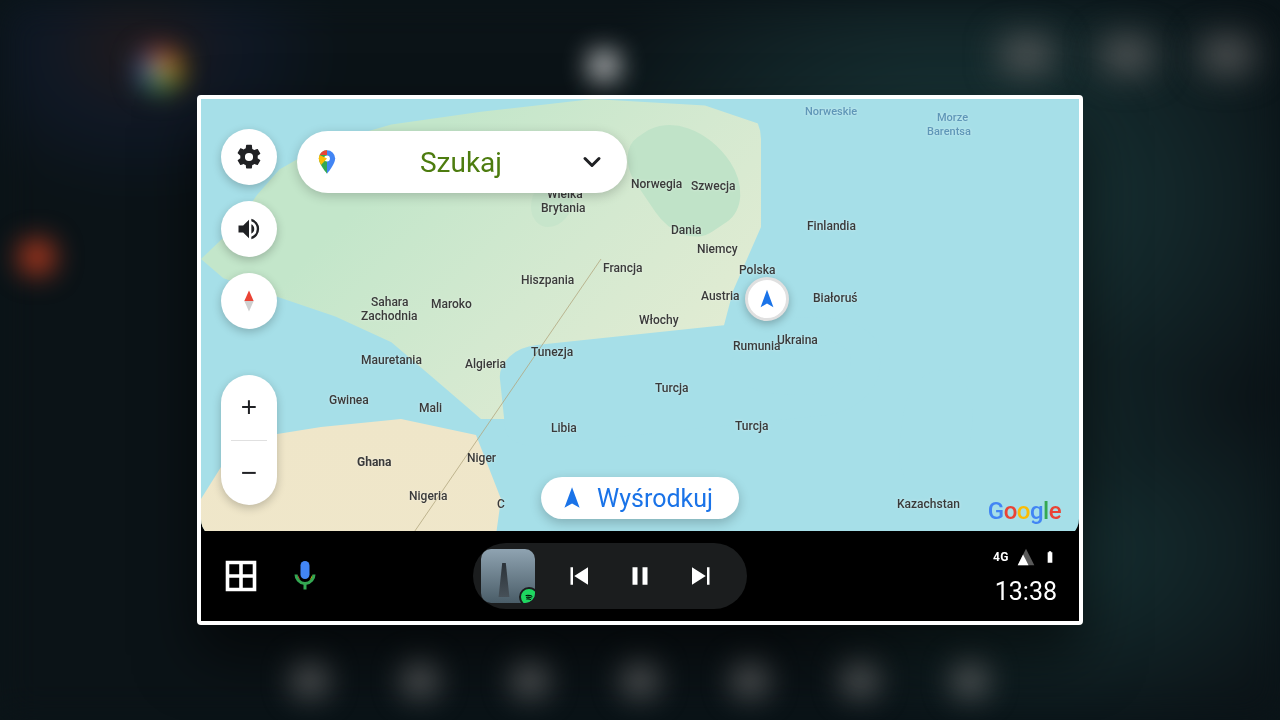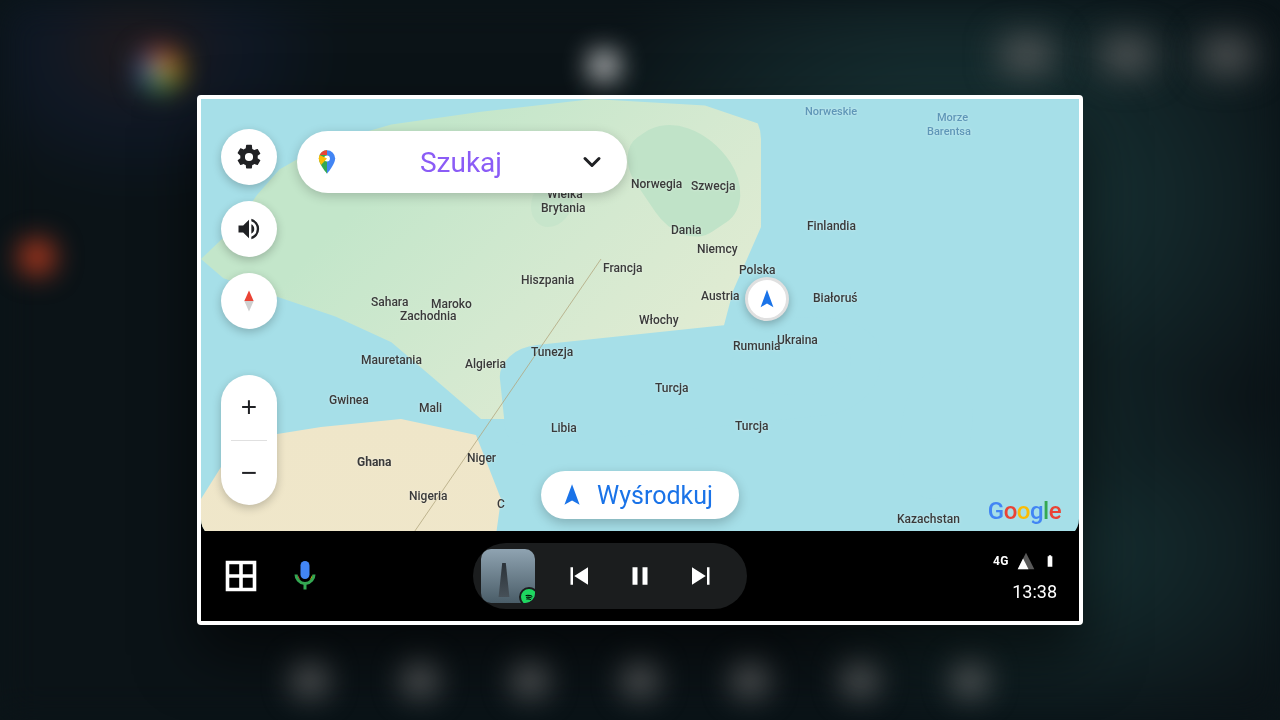--- a/index.html
+++ b/index.html
@@ -168,30 +168,30 @@
     position:absolute; left:96px; top:32px;
     width:330px; height:62px; border-radius:33px;
     background:#fff; box-shadow:0 3px 12px rgba(0,0,0,.2);
     display:flex; align-items:center; padding:0 10px;
     cursor:pointer;
   }
   .maps-pin {
     width:28px; height:28px; margin:0 6px;
   }
   .search-text {
-    flex:1; text-align:center; font-size:28px; color:#8b5cf6;
+    flex:1; text-align:center; font-size:28px; color:#4d7c0f;
   }
   .chevron {
     width:34px; height:34px; display:flex; align-items:center; justify-content:center;
     margin-right:8px;
   }
 
   .recenter-pill {
     position:absolute; left:50%; bottom:20px; transform:translateX(-50%);
-    background:#fff; border-radius:30px; height:48px;
+    background:#fff; border-radius:30px; height:42px;
     padding: 0 26px 0 18px;
     display:flex; align-items:center; gap:12px;
     box-shadow:0 4px 12px rgba(0,0,0,.22);
     cursor:pointer;
   }
   .recenter-pill svg { width:26px; height:26px; }
   .recenter-pill span { font-size:25px; color:#1a73e8; font-weight:400;}
 
   
   .bottombar {
@@ -227,21 +227,21 @@
     border:2px solid #1b1d1e;
   }
   .spotify-badge svg{width:12px;height:12px;}
   .media-btn { width:38px; height:38px; display:flex; align-items:center; justify-content:center; cursor:pointer;}
   .media-btn svg { width:30px; height:30px; fill:#fff;}
 
   .bb-right { margin-left:auto; text-align:right; display:flex; flex-direction:column; align-items:flex-end; gap:10px;}
   .status-row { display:flex; align-items:center; gap:6px; }
   .status-row svg { height:20px; }
   .net-label { font-size:12px; font-weight:700; letter-spacing:0.5px;}
-  .clock { font-size:18px; font-weight:400;}
+  .clock { font-size:25px; font-weight:400;}
 </style>
 </head>
 <body>
 
 <div class="blur-bg"></div>
 <div class="blur-dots">
   <span class="d1"></span>
     <span class="d2"></span>
     <span class="d3"></span>
   <div class="tr">
@@ -283,40 +283,40 @@
         <div class="map-label" style="left: 340px; top: 102px;">Brytania</div>
         <div class="map-label" style="left: 430px; top: 78px;">Norwegia</div>
         <div class="map-label" style="left: 490px; top: 80px;">Szwecja</div>
         <div class="map-label" style="left: 470px; top: 124px;">Dania</div>
         <div class="map-label" style="left: 606px; top: 120px;">Finlandia</div>
         <div class="map-label" style="left: 468px; top: 143px; margin-left: 28px;">Niemcy</div>
         <div class="map-label" style="left: 538px; top: 164px;">Polska</div>
         <div class="map-label" style="left: 402px; top: 162px;">Francja</div>
         <div class="map-label" style="left: 320px; top: 174px;">Hiszpania</div>
         <div class="map-label" style="left: 170px; top: 196px;">Sahara</div>
-        <div class="map-label" style="left: 160px; top: 210px; margin-left: 39px;">Zachodnia</div>
+        <div class="map-label" style="left: 160px; top: 210px;">Zachodnia</div>
         <div class="map-label" style="left: 230px; top: 198px;">Maroko</div>
         <div class="map-label" style="left: 500px; top: 190px;">Austria</div>
         <div class="map-label" style="left: 612px; top: 192px;">Białoruś</div>
         <div class="map-label" style="left: 438px; top: 214px;">Włochy</div>
         <div class="map-label" style="left: 532px; top: 240px;">Rumunia</div>
         <div class="map-label" style="left: 576px; top: 234px;">Ukraina</div>
         <div class="map-label" style="left: 160px; top: 254px;">Mauretania</div>
         <div class="map-label" style="left: 264px; top: 258px;">Algieria</div>
         <div class="map-label" style="left: 330px; top: 246px;">Tunezja</div>
         <div class="map-label" style="left: 454px; top: 282px;">Turcja</div>
         <div class="map-label" style="left: 128px; top: 294px;">Gwinea</div>
         <div class="map-label" style="left: 218px; top: 302px;">Mali</div>
         <div class="map-label" style="left: 350px; top: 322px;">Libia</div>
         <div class="map-label" style="left: 534px; top: 320px;">Turcja</div>
         <div class="map-label" style="left: 156px; top: 356px; font-weight: bold;">Ghana</div>
         <div class="map-label" style="left: 266px; top: 352px;">Niger</div>
         <div class="map-label" style="left: 208px; top: 390px;">Nigeria</div>
         <div class="map-label" style="left: 296px; top: 398px;">C</div>
-        <div class="map-label" style="left: 696px; top: 398px; margin-top: 15px;">Kazachstan</div>
+        <div class="map-label" style="left: 696px; top: 398px;">Kazachstan</div>
       </div>
 
     <div class="loc-marker">
       <svg viewBox="0 0 24 24">
           <path fill="#1a73e8" d="M12 2 L19 21 L12 17 L5 21 Z"></path>
         </svg>
     </div>
 
     <div class="side-col">
       <div class="round-btn">

